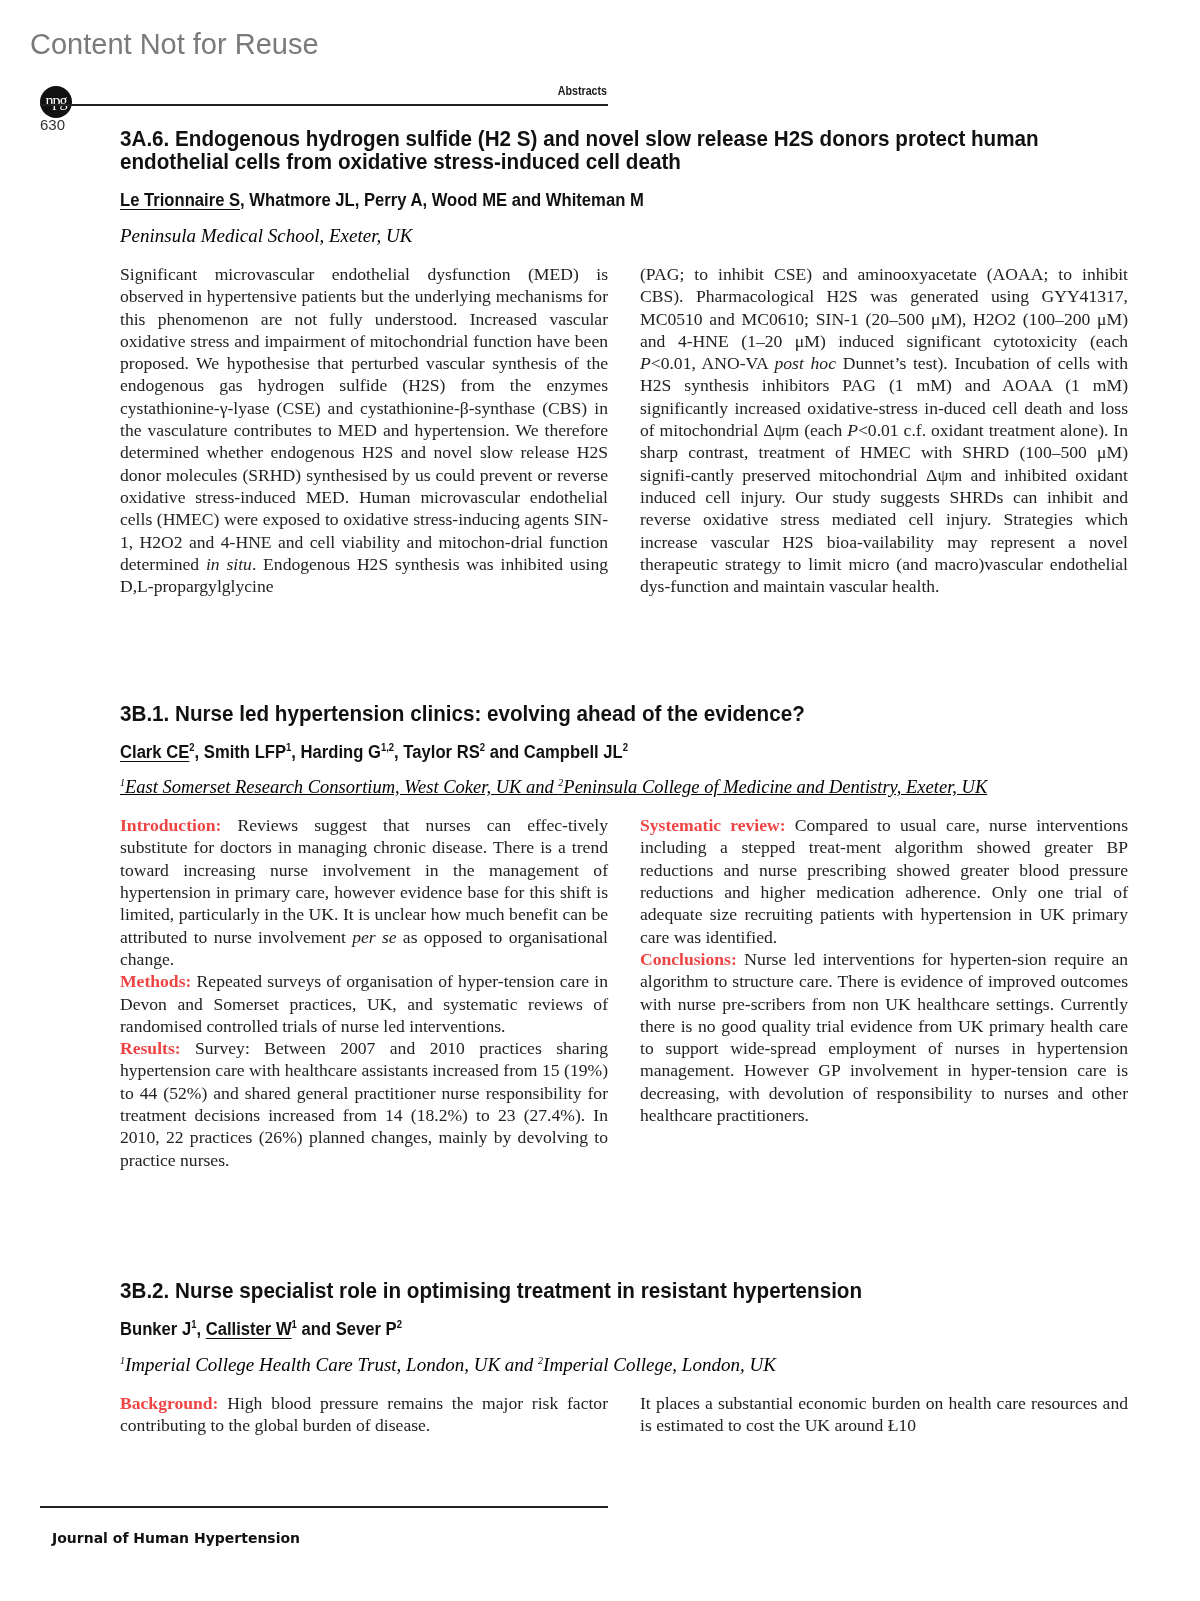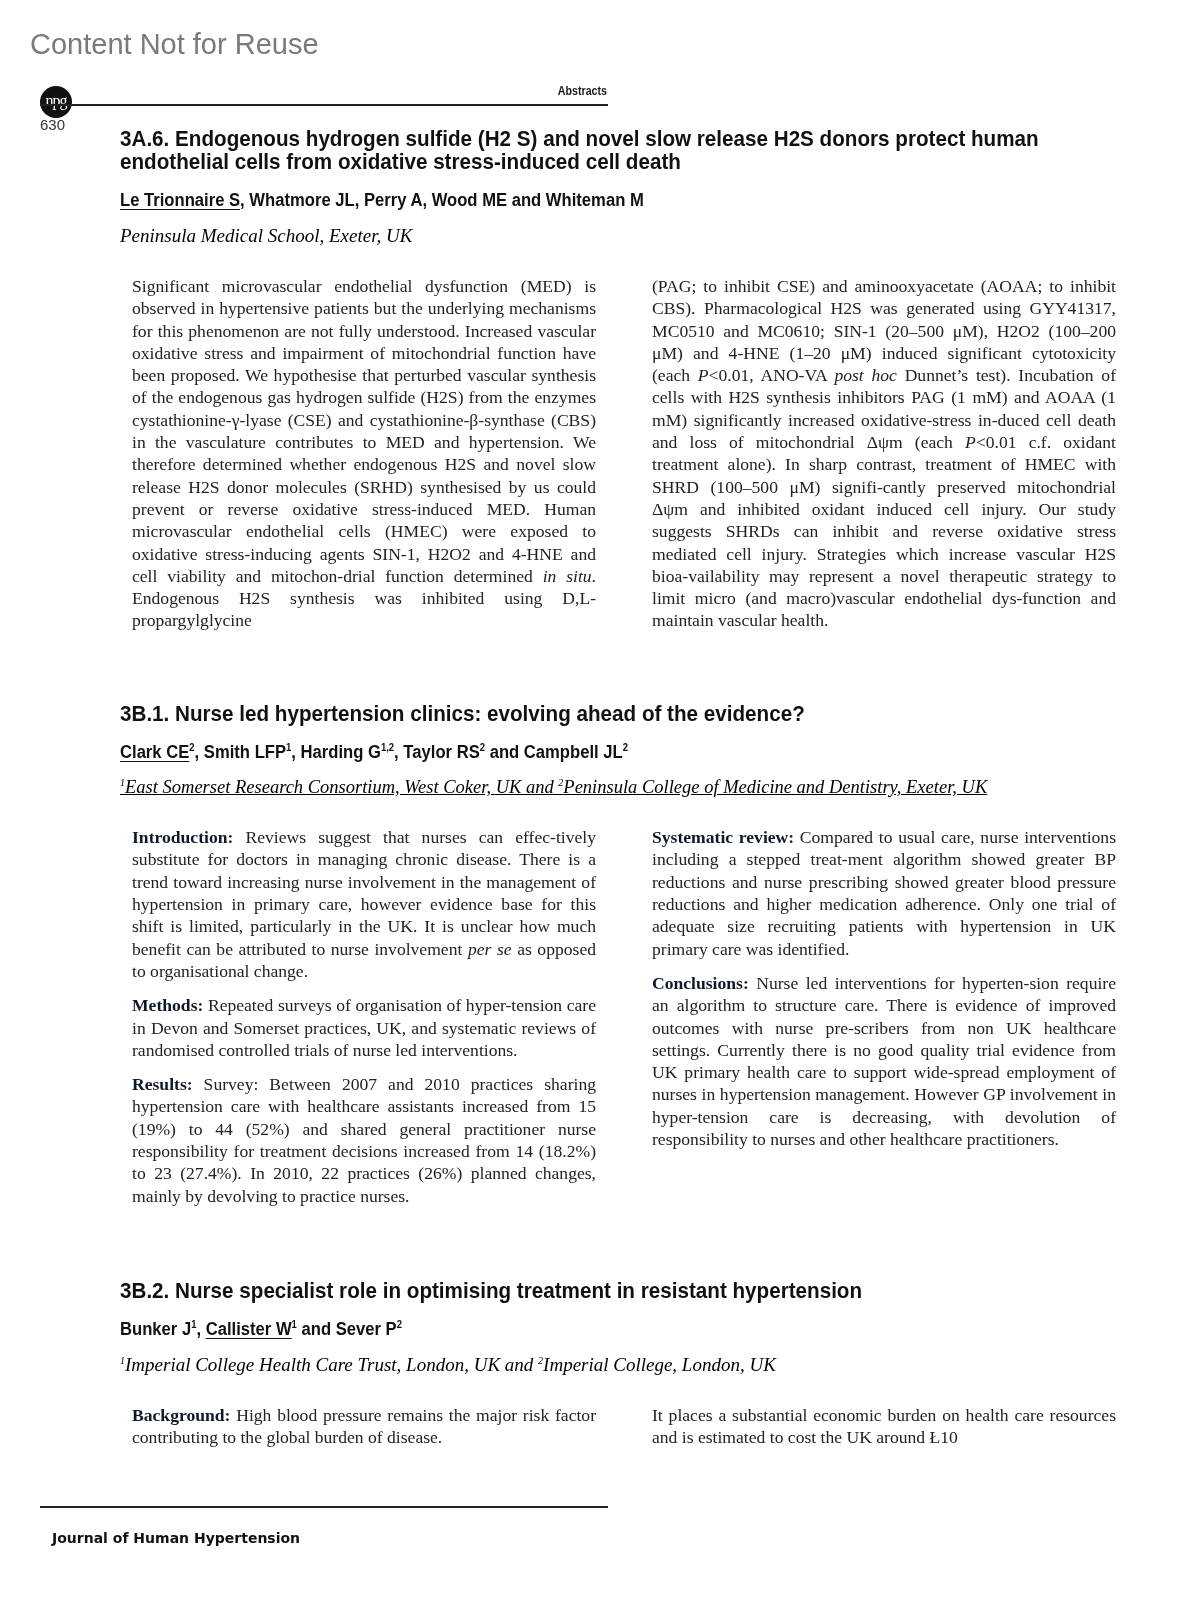--- a/index.html
+++ b/index.html
@@ -11,22 +11,22 @@
   .page-number { position: absolute; left: 40px; top: 116px; font-family: "Liberation Sans", sans-serif; font-size: 15px; color: #333; }
 
   .abstract { position: absolute; left: 120px; width: 1008px; }
   .abs-title { font-family: "Liberation Sans", sans-serif; font-weight: bold; font-size: 21.5px; line-height: 23px; margin: 0; color: #111; transform: scaleX(0.96); transform-origin: left; }
   .abs-authors { font-family: "Liberation Sans", sans-serif; font-weight: bold; font-size: 17.5px; margin-top: 16px; color: #111; transform: scaleX(0.95); transform-origin: left; white-space: nowrap; }
   .abs-authors .presenter { text-decoration: underline; text-underline-offset: 3px; }
   .abs-authors sup, .abs-affil sup { font-size: 10px; }
   .abs-affil { font-family: "Liberation Serif", serif; font-style: italic; font-size: 19px; margin-top: 14px; color: #000000; white-space: nowrap; }
   .cols { display: flex; justify-content: space-between; margin-top: 16px; }
   .col { width: 488px; font-family: "Liberation Serif", serif; font-size: 17.6px; line-height: 22.3px; text-align: justify; color: #222; hyphens: manual; }
-  .col p { margin: 12px; }
-  .col b { font-weight: bold; color: #0f172a; }
+  .col p { margin: 0; }
+  .col b { font-weight: bold; color: #ef4444; }
   .col i { font-style: italic; }
   .sc { font-variant: small-caps; }
 
   .rule-bottom { position: absolute; left: 40px; top: 1506px; width: 568px; height: 2px; background: #222; }
   .footer { position: absolute; left: 40px; top: 1530px; font-family: "DejaVu Sans", sans-serif; font-weight: bold; font-size: 14px; color: #111; margin-left: 12px; }
 </style>
 </head>
 <body>
 
 <div class="watermark">Content Not for Reuse</div>

